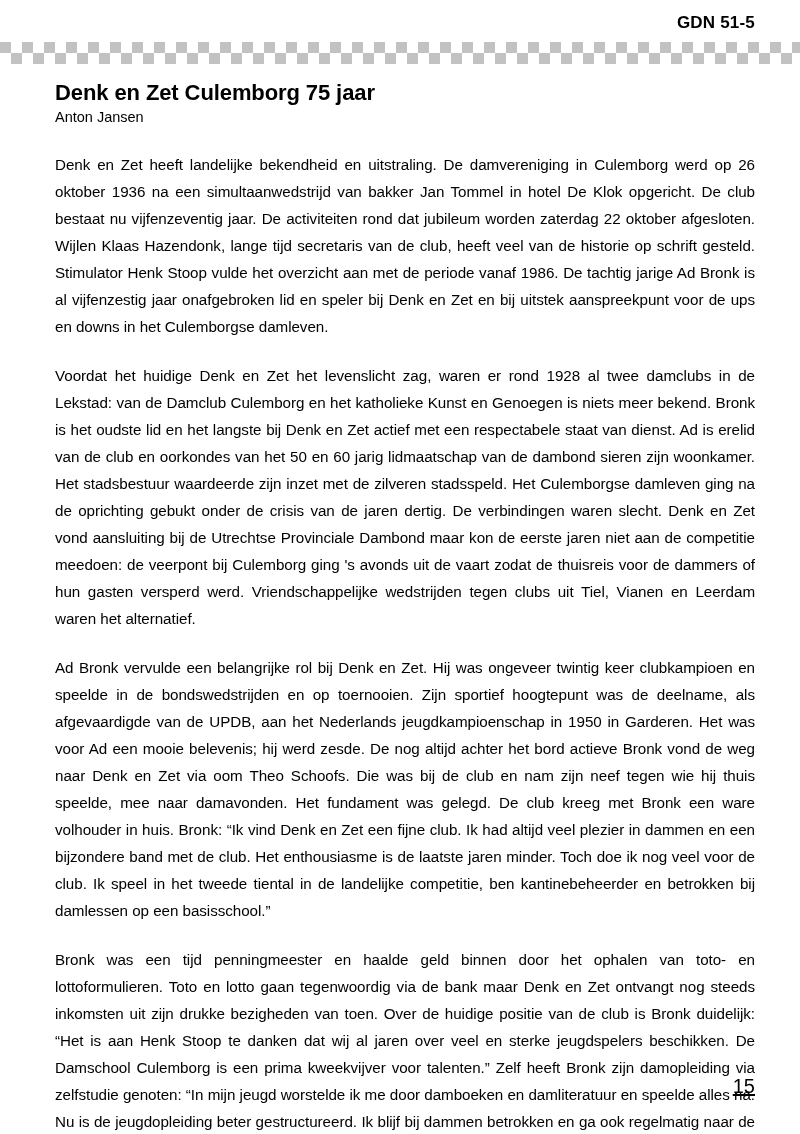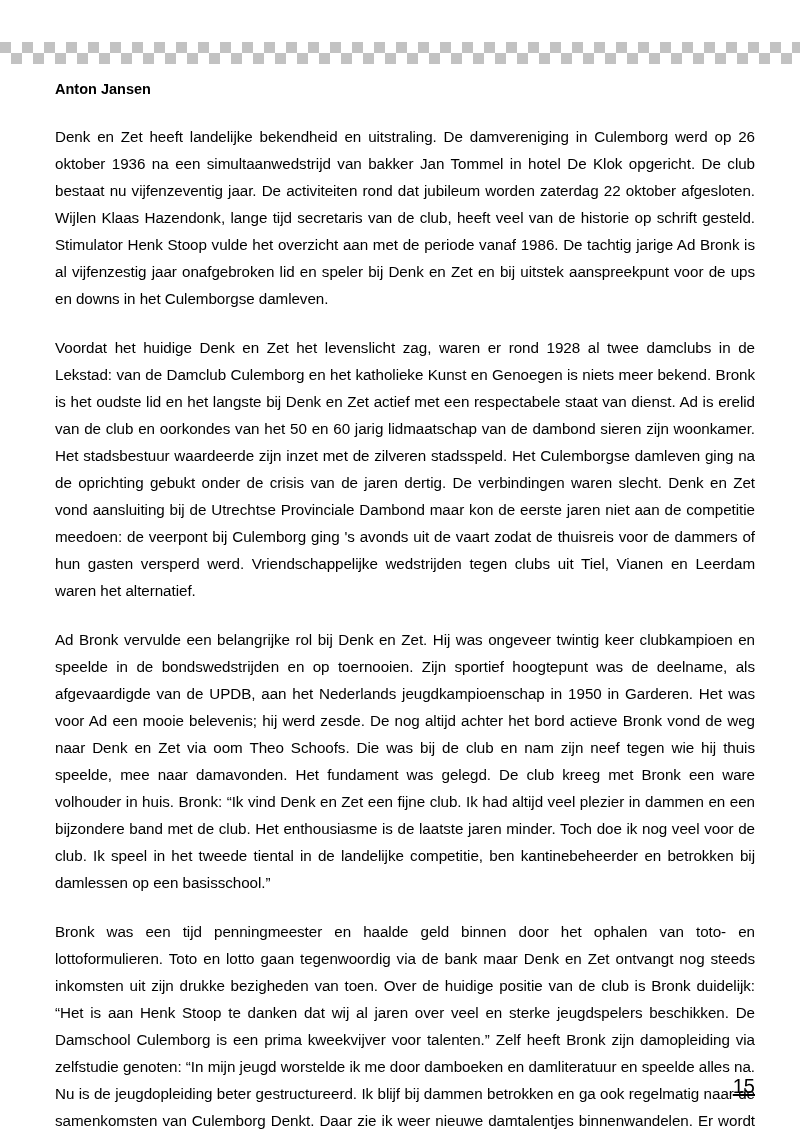--- a/index.html
+++ b/index.html
@@ -84,21 +84,21 @@
   .article-title {
     font-size: 22px;
     font-weight: bold;
     line-height: 1.18;
     margin: 0 0 2px 0;
     letter-spacing: -0.1px;
   }
 
   .article-byline {
     font-size: 14.5px;
-    font-weight: bold;
+    font-weight: normal;
     line-height: 1.25;
     margin: 0;
   }
 
   .body-text {
     margin-top: 25px;
   }
 
   .body-text p {
     margin: 0 0 22px 0;
@@ -122,27 +122,31 @@
     font-size: 20px;
     line-height: 1;
     text-decoration: underline;
   }
 </style>
 </head>
 <body>
 
 <div class="page">
 
+  <div class="running-header">
+    <div class="issue-code">GDN 51-5</div>
+  </div>
 
   <div class="checker-rule">
     <div class="checker-row row-a"></div>
     <div class="checker-row row-b"></div>
   </div>
 
   <div class="article">
+    <h1 class="article-title">Denk en Zet Culemborg 75 jaar</h1>
     <div class="article-byline">Anton Jansen</div>
 
     <div class="body-text">
       <p>Denk en Zet heeft landelijke bekendheid en uitstraling. De damvereniging in Culemborg werd op 26 oktober 1936 na een simultaanwedstrijd van bakker Jan Tommel in hotel De Klok opgericht. De club bestaat nu vijfenzeventig jaar. De activiteiten rond dat jubileum worden zaterdag 22 oktober afgesloten. Wijlen Klaas Hazendonk, lange tijd secretaris van de club, heeft veel van de historie op schrift gesteld. Stimulator Henk Stoop vulde het overzicht aan met de periode vanaf 1986. De tachtig jarige Ad Bronk is al vijfenzestig jaar onafgebroken lid en speler bij Denk en Zet en bij uitstek aanspreekpunt voor de ups en downs in het Culemborgse damleven.</p>
       <p>Voordat het huidige Denk en Zet het levenslicht zag, waren er rond 1928 al twee damclubs in de Lekstad: van de Damclub Culemborg en het katholieke Kunst en Genoegen is niets meer bekend. Bronk is het oudste lid en het langste bij Denk en Zet actief met een respectabele staat van dienst. Ad is erelid van de club en oorkondes van het 50 en 60 jarig lidmaatschap van de dambond sieren zijn woonkamer. Het stadsbestuur waardeerde zijn inzet met de zilveren stadsspeld. Het Culemborgse damleven ging na de oprichting gebukt onder de crisis van de jaren dertig. De verbindingen waren slecht. Denk en Zet vond aansluiting bij de Utrechtse Provinciale Dambond maar kon de eerste jaren niet aan de competitie meedoen: de veerpont bij Culemborg ging 's avonds uit de vaart zodat de thuisreis voor de dammers of hun gasten versperd werd. Vriendschappelijke wedstrijden tegen clubs uit Tiel, Vianen en Leerdam waren het alternatief.</p>
       <p>Ad Bronk vervulde een belangrijke rol bij Denk en Zet. Hij was ongeveer twintig keer clubkampioen en speelde in de bondswedstrijden en op toernooien. Zijn sportief hoogtepunt was de deelname, als afgevaardigde van de UPDB, aan het Nederlands jeugdkampioenschap in 1950 in Garderen. Het was voor Ad een mooie belevenis; hij werd zesde. De nog altijd achter het bord actieve Bronk vond de weg naar Denk en Zet via oom Theo Schoofs. Die was bij de club en nam zijn neef tegen wie hij thuis speelde, mee naar damavonden. Het fundament was gelegd. De club kreeg met Bronk een ware volhouder in huis. Bronk: “Ik vind Denk en Zet een fijne club. Ik had altijd veel plezier in dammen en een bijzondere band met de club. Het enthousiasme is de laatste jaren minder. Toch doe ik nog veel voor de club. Ik speel in het tweede tiental in de landelijke competitie, ben kantinebeheerder en betrokken bij damlessen op een basisschool.”</p>
       <p>Bronk was een tijd penningmeester en haalde geld binnen door het ophalen van toto- en lottoformulieren. Toto en lotto gaan tegenwoordig via de bank maar Denk en Zet ontvangt nog steeds inkomsten uit zijn drukke bezigheden van toen. Over de huidige positie van de club is Bronk duidelijk: “Het is aan Henk Stoop te danken dat wij al jaren over veel en sterke jeugdspelers beschikken. De Damschool Culemborg is een prima kweekvijver voor talenten.” Zelf heeft Bronk zijn damopleiding via zelfstudie genoten: “In mijn jeugd worstelde ik me door damboeken en damliteratuur en speelde alles na. Nu is de jeugdopleiding beter gestructureerd. Ik blijf bij dammen betrokken en ga ook regelmatig naar de samenkomsten van Culemborg Denkt. Daar zie ik weer nieuwe damtalentjes binnenwandelen. Er wordt ook schaak en go gespeeld.”</p>
     </div>
   </div>
 

